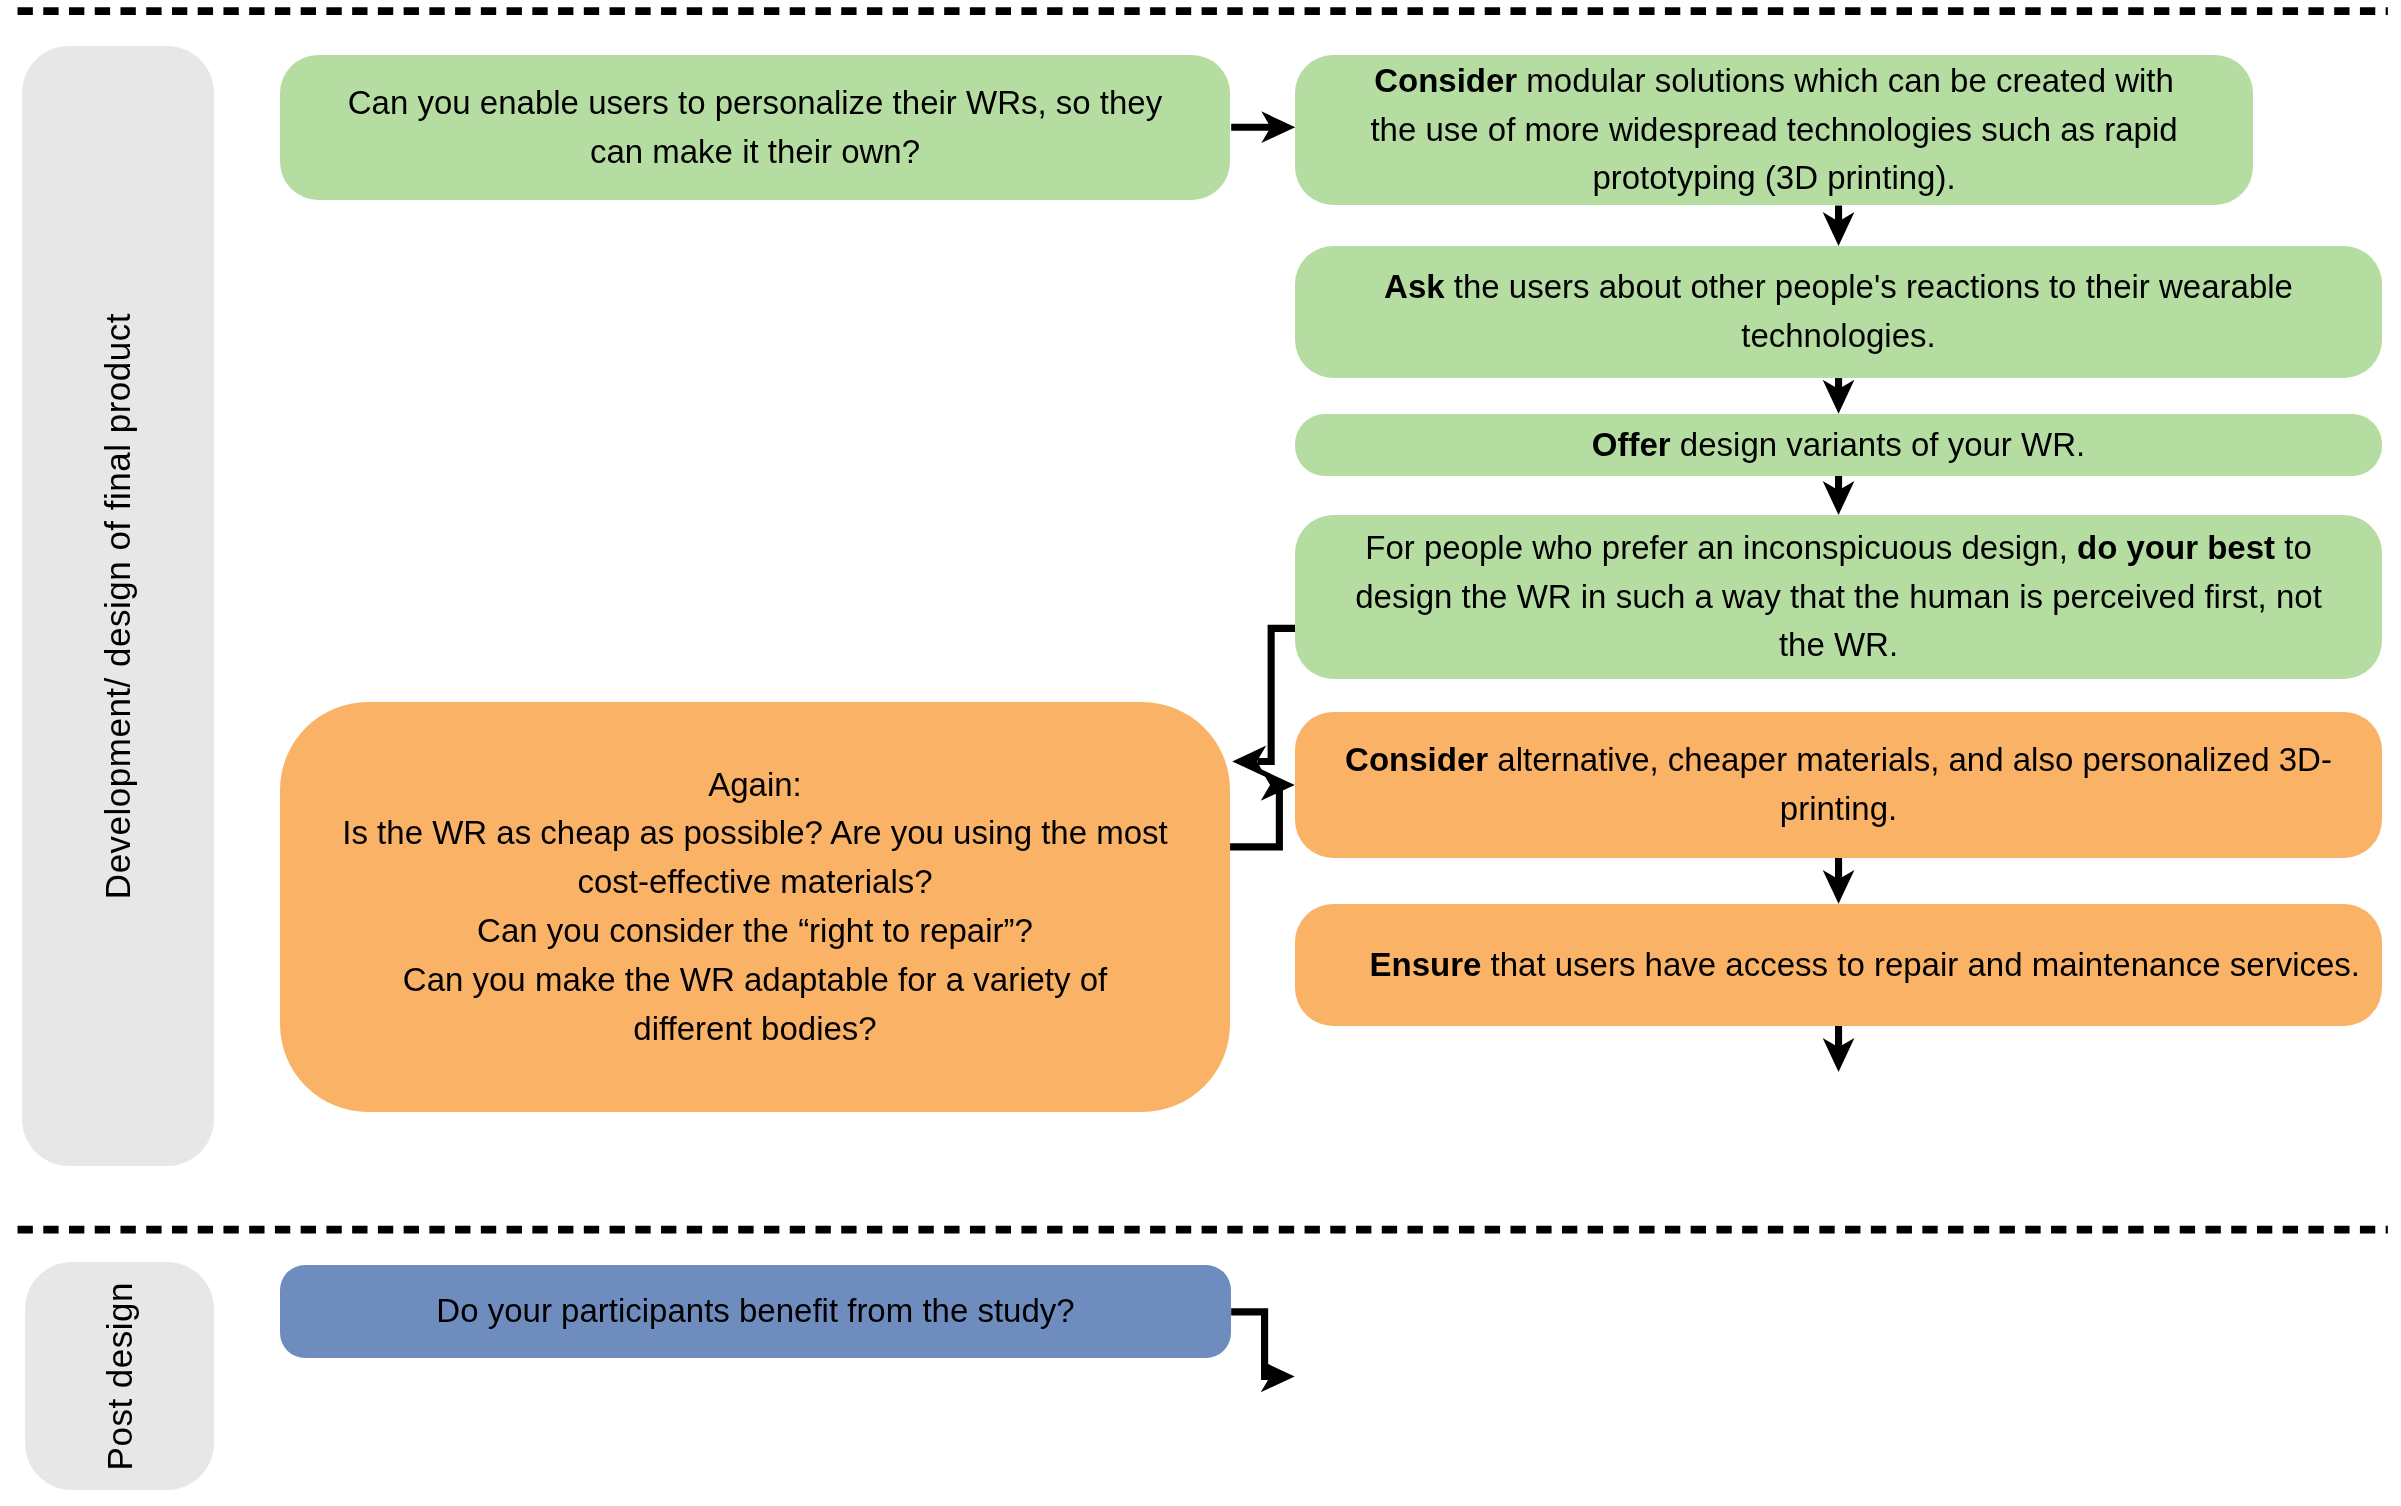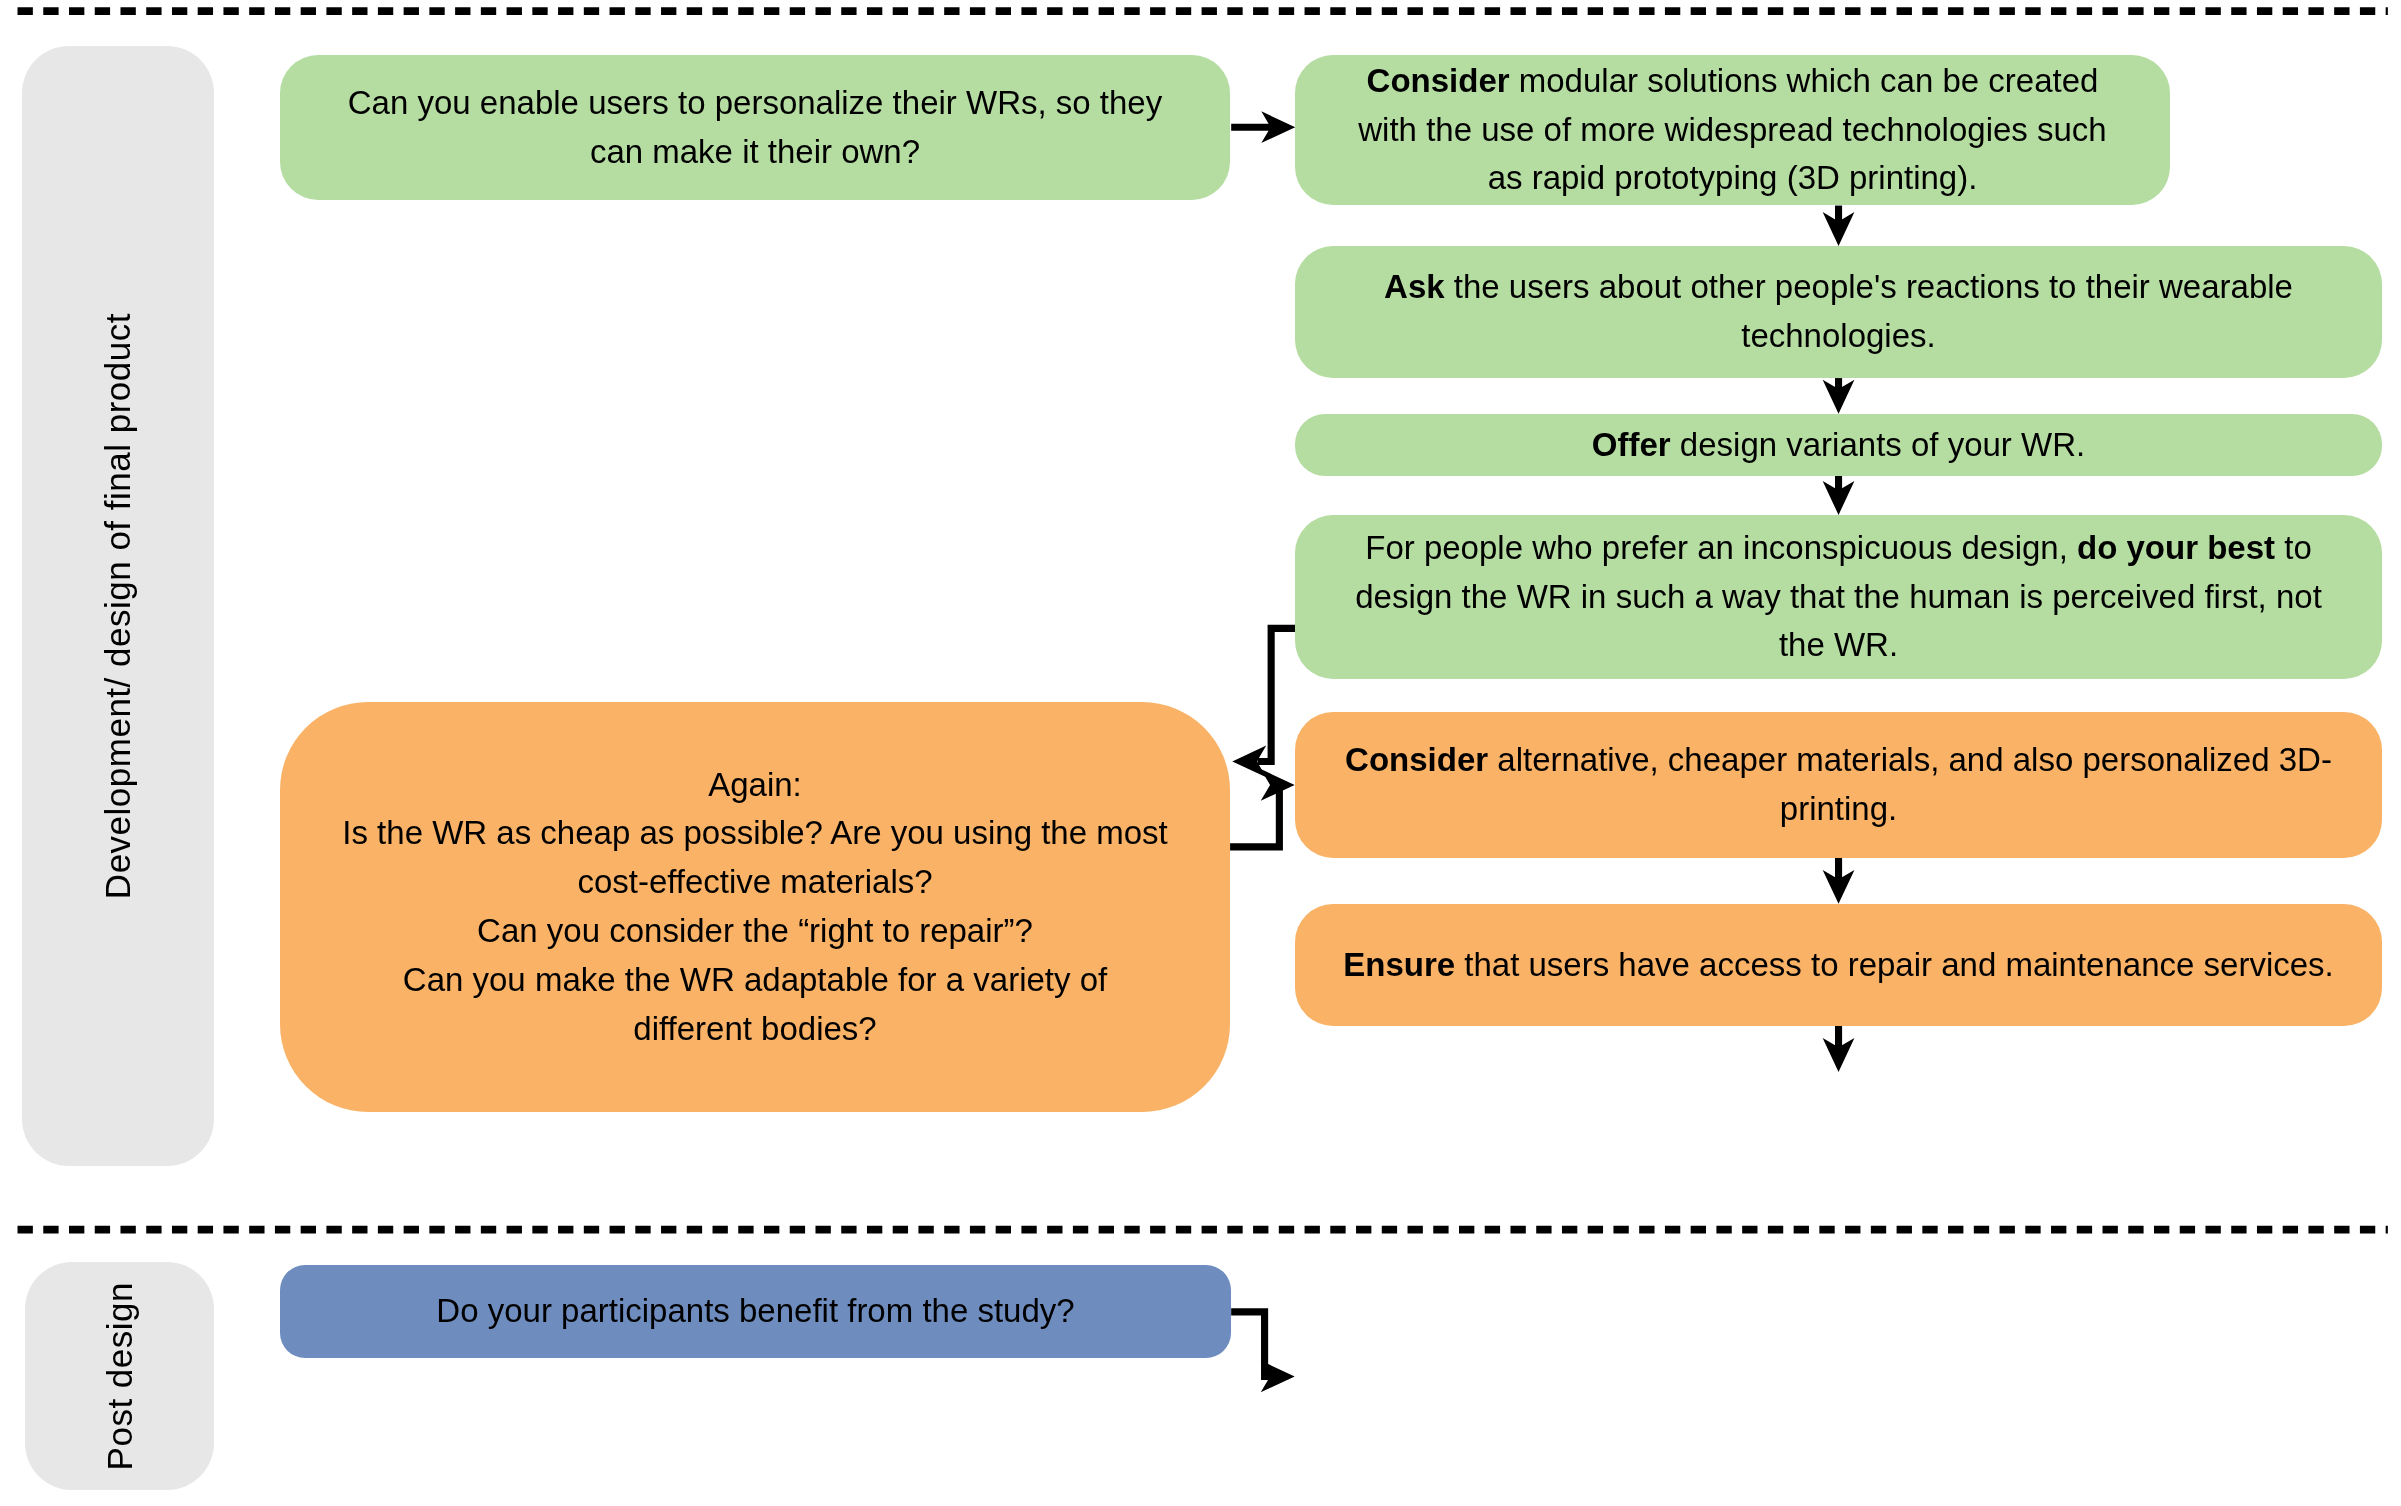--- a/index.html
+++ b/index.html
@@ -112,40 +112,40 @@
       <p class="a2line">Is the WR as cheap as possible? Are you using the most cost-effective materials?</p>
       <p class="a2line gap-above">Can you consider the “right to repair”?</p>
       <p class="a2line gap-above">Can you make the WR adaptable for a variety of different bodies?</p>
     </div>
   </div>
 
   <div class="node blue" style="left:280px;top:1265px;width:951px;height:93px;border-radius:25px;padding:0 33px;">
     <p><span>Do your participants benefit from the study?</span></p>
   </div>
 
-  <div class="node green" style="left:1295px;top:55px;width:875px;height:150px;border-radius:38px;padding:8px 52px;">
+  <div class="node green" style="left:1295px;top:55px;width:958px;height:150px;border-radius:38px;padding:8px 52px;">
     <p><span class="b">Consider</span><span> modular solutions which can be created with the use of more widespread technologies such as rapid prototyping (3D printing).</span></p>
   </div>
 
   <div class="node green" style="left:1295px;top:414px;width:1087px;height:62px;border-radius:30px;padding:0 22px;">
     <p><span class="b">Offer</span><span> design variants of your WR.</span></p>
   </div>
 
   <div class="node green" style="left:1295px;top:246px;width:1087px;height:132px;border-radius:38px;padding:0 49px;">
     <p><span class="b">Ask</span><span> the users about other people's reactions to their wearable technologies.</span></p>
   </div>
 
   <div class="node green" style="left:1295px;top:515px;width:1087px;height:164px;border-radius:38px;padding:0 49px;">
     <p><span>For people who prefer an inconspicuous design, </span><span class="b">do your best</span><span> to design the WR in such a way that the human is perceived first, not the WR.</span></p>
   </div>
 
   <div class="node orange" style="left:1295px;top:712px;width:1087px;height:146px;border-radius:38px;padding:0 49px;">
     <p><span class="b">Consider</span><span> alternative, cheaper materials, and also personalized 3D-printing.</span></p>
   </div>
 
-  <div class="node orange" style="left:1295px;top:904px;width:1087px;height:122px;border-radius:38px;padding:0 22px;">
+  <div class="node orange" style="left:1295px;top:904px;width:1087px;height:122px;border-radius:38px;padding:0 22px;justify-content:flex-end;">
     <p><span class="b">Ensure</span><span> that users have access to repair and maintenance services.</span></p>
   </div>
 
 
 
 </div>
 
 
 </body></html>

